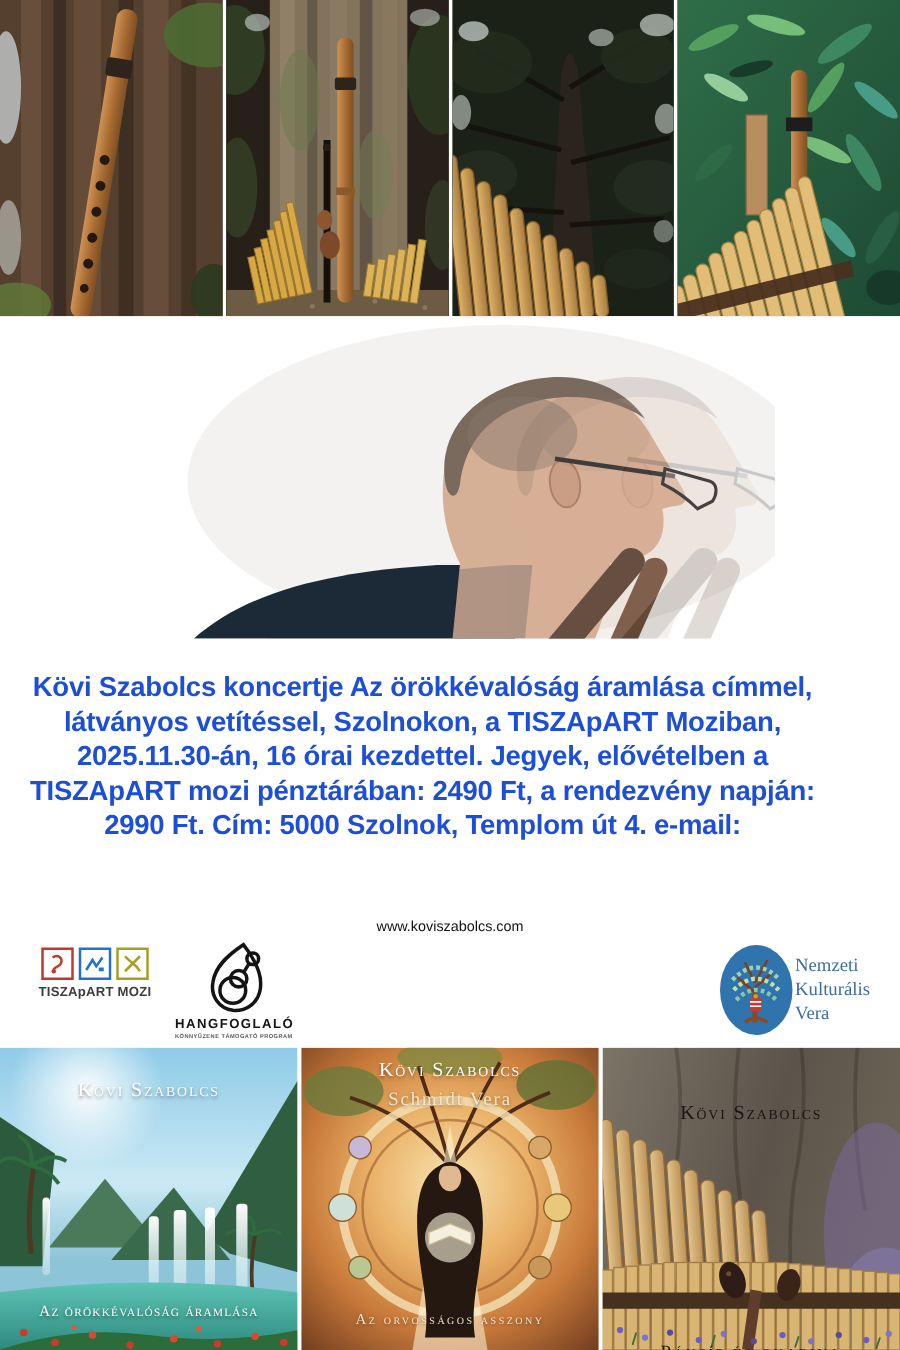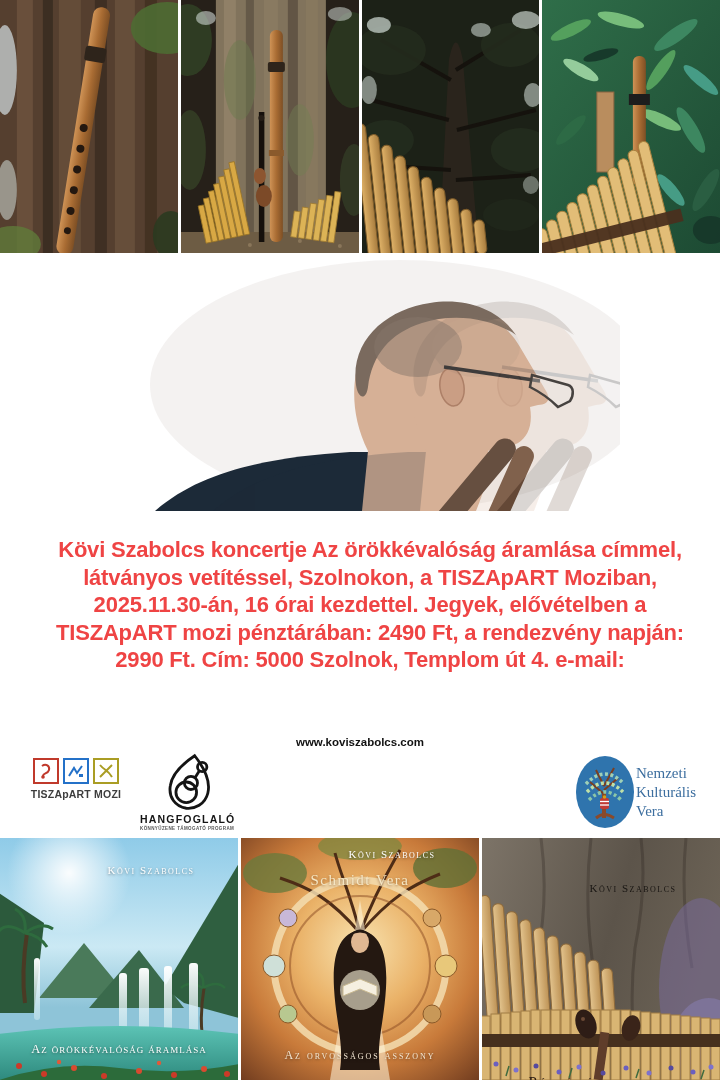--- a/index.html
+++ b/index.html
@@ -9,24 +9,24 @@
 
   
   .photo-strip{position:absolute;top:0;left:0;width:720px;height:253px;display:flex;gap:3px;background:#fff;}
   .photo{flex:1;height:253px;overflow:hidden;background:#2a241c;}
   .photo svg{width:100%;height:253px;}
 
   
   .portrait{position:absolute;top:253px;left:0;width:720px;height:258px;background:#fff;display:flex;justify-content:center;align-items:flex-end;overflow:hidden;}
 
   
-  .announcement{position:absolute;top:536px;left:0;width:676px;text-align:center;font-weight:bold;font-size:22px;line-height:27.5px;color:#ef4444;letter-spacing:-0.2px;padding-left:32px;}
+  .announcement{position:absolute;top:536px;left:0;width:676px;text-align:center;font-weight:bold;font-size:22px;line-height:27.5px;color:#1d4ed8;letter-spacing:-0.2px;}
 
   
-  .website{position:absolute;top:736px;left:0;width:720px;text-align:center;font-weight:bold;font-size:11.5px;color:#111;}
+  .website{position:absolute;top:736px;left:0;width:720px;text-align:center;font-weight:normal;font-size:11.5px;color:#111;}
 
   
   .logos{position:absolute;top:752px;left:0;width:720px;height:84px;}
   .logo-tiszapart{position:absolute;left:18px;top:6px;width:116px;text-align:center;}
   .tp-squares{display:flex;gap:4px;justify-content:center;}
   .tp-square{width:26px;height:26px;border:2.5px solid;box-sizing:border-box;display:flex;align-items:center;justify-content:center;background:#fff;}
   .tp-red{border-color:#c0392b;}
   .tp-blue{border-color:#2471c8;}
   .tp-olive{border-color:#aa9d24;}
   .tp-label{margin-top:4px;font-size:10.5px;font-weight:bold;color:#3d3d3d;letter-spacing:0.2px;white-space:nowrap;}
@@ -34,21 +34,21 @@
   .hang-label{font-size:10.5px;font-weight:bold;color:#141414;letter-spacing:1.2px;margin-top:1px;white-space:nowrap;}
   .hang-sub{font-size:4.5px;font-weight:bold;color:#555;letter-spacing:0.4px;margin-top:1px;white-space:nowrap;}
   .logo-nka{position:absolute;left:574px;top:2px;display:flex;align-items:center;}
   .nka-text{font-family:"Liberation Serif",serif;color:#3c6e9f;font-size:15px;line-height:19px;}
 
   
   .albums{position:absolute;top:838px;left:0;width:720px;height:242px;display:flex;gap:3px;background:#fff;}
   .album{position:relative;flex:1;height:242px;overflow:hidden;}
   .album svg{width:100%;height:242px;}
   .album-artist,.album-artist2,.album-title{position:absolute;left:0;width:100%;text-align:center;font-family:"Liberation Serif",serif;font-variant:small-caps;letter-spacing:1.5px;}
-  .album-artist{color:#fff;text-shadow:0 1px 3px rgba(0,0,0,.45);font-size:11px;margin-left:32px;}
+  .album-artist{color:#fff;text-shadow:0 1px 3px rgba(0,0,0,.45);font-size:16px;}
   .album-title{color:#fff;text-shadow:0 1px 3px rgba(0,0,0,.5);font-size:12.5px;}
   .a1-artist{top:26px;}
   .a1-title{top:204px;letter-spacing:1px;}
   .a2-artist{top:10px;}
   .album-artist2{top:34px;font-variant:normal;color:#f5e7c5;font-size:15px;text-shadow:0 1px 3px rgba(90,40,10,.6);}
   .a2-title{top:210px;color:#f3e6d2;letter-spacing:2px;font-size:12px;}
   .a3-artist{top:44px;color:#181512;text-shadow:none;}
   .a3-title{top:192px;color:#2a1a10;text-shadow:none;font-size:15px;letter-spacing:2px;margin-top:44px;}
 </style>
 </head>

